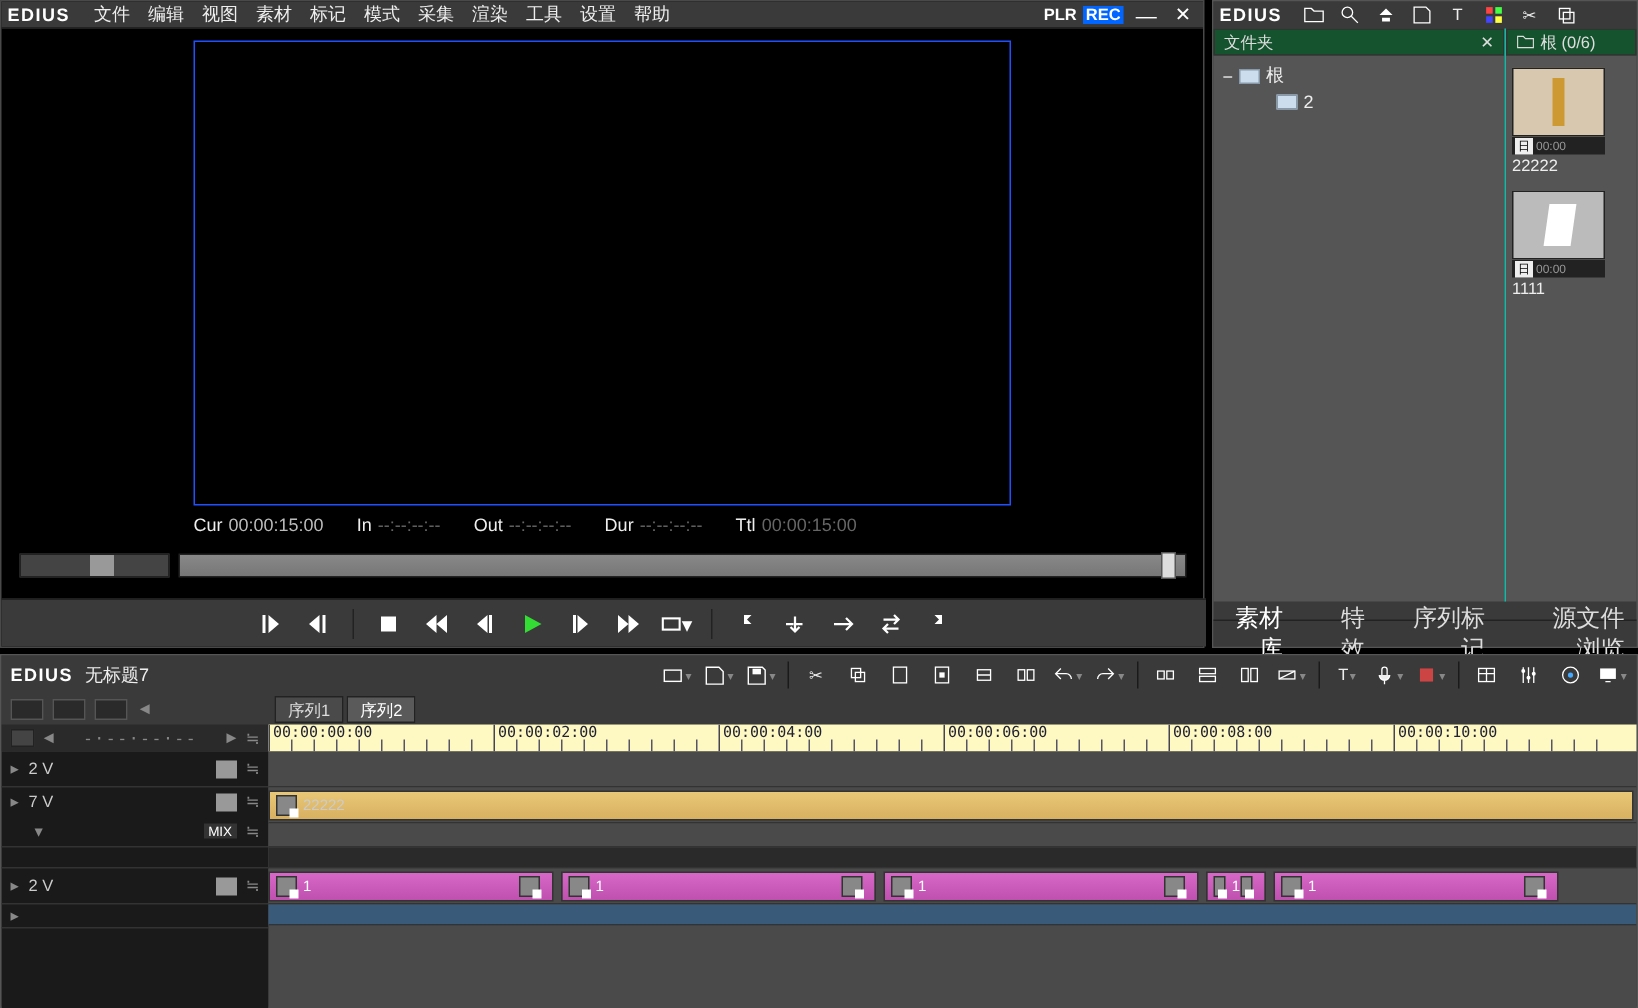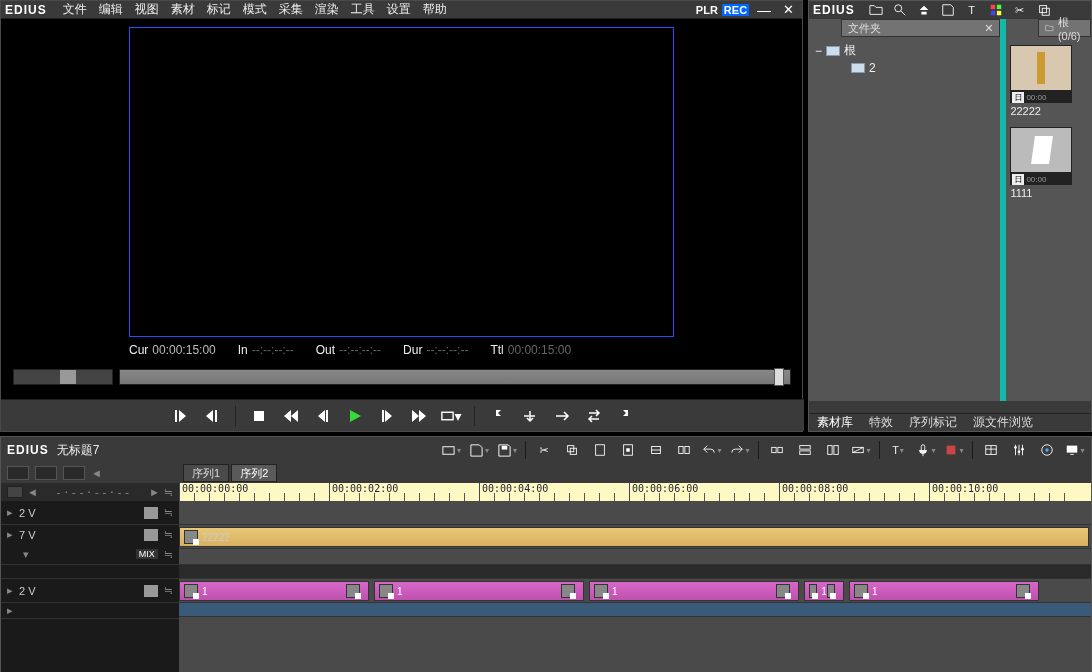--- a/index.html
+++ b/index.html
@@ -30,36 +30,36 @@
 .play svg { fill:#33dd33; }
 .sep { width:1px; height:20px; background:#222; margin:0 2px;}
 
 
 #bin { position:absolute; left:808px; top:0; width:284px; height:432px; background:#3a3a3a; border:1px solid #555;}
 #bin-titlebar { height:18px; background:#3a3a3a; display:flex; align-items:center; padding:0 4px; gap:6px;}
 #bin-titlebar .brand { font-weight:bold; color:#fff; font-size:12px; letter-spacing:1px; margin-right:6px;}
 .bicon { width:18px; height:16px; display:flex; align-items:center; justify-content:center; color:#eee; cursor:pointer;}
 #bin-body { display:flex; height:382px; }
 #folder-col { width:194px; background:#555; }
-.panel-hdr { height:18px; background:#737373; border:1px solid #333; display:flex; align-items:center; padding:0 6px; font-size:11px; color:#ddd;margin-left:32px;}
+.panel-hdr { height:18px; background:#14532d; border:1px solid #333; display:flex; align-items:center; padding:0 6px; font-size:11px; color:#ddd;}
 .panel-hdr .x { margin-left:auto;}
 #folder-tree { padding:4px 6px; font-size:12px; color:#eee;}
 .tree-row { display:flex; align-items:center; gap:4px; padding:1px 0;}
 .tree-indent { width:14px;}
 .folder-ico { width:14px; height:10px; background:#cde; border:1px solid #89a;}
-#clip-col { flex:1; background:#555; border-left:6px solid #14b8a6;}
+#clip-col { flex:1; background:#555; border-left:1px solid #14b8a6;}
 .clip-thumb { width:62px; margin:8px 4px; }
 .clip-thumb .frame { width:62px; height:46px; background:#d8c8b0; border:1px solid #222; position:relative;}
 .clip-thumb .frame .bar { position:absolute; left:26px; top:6px; width:8px; height:32px; background:#cc9933;}
 .clip-thumb .strip { height:12px; background:#222; display:flex; align-items:center; font-size:8px; color:#999; gap:2px; padding:0 2px;}
 .clip-thumb .strip .type { background:#eee; color:#000; padding:0 2px;}
 .clip-thumb .name { font-size:11px; color:#eee; padding:2px 0;}
 .clip2 .frame { background:#bbb;}
 .clip2 .frame .bar { background:#fff; width:18px; height:28px; left:22px; top:8px; transform:skew(-8deg);}
-#bin-tabs { position:absolute; bottom:0; left:0; width:100%; height:18px; background:#3a3a3a; display:flex; align-items:center; gap:16px; padding:0 8px; font-size:12px; color:#ddd; border-top:1px solid #222;}
+#bin-tabs { position:absolute; bottom:0; left:0; width:100%; height:18px; background:#3a3a3a; display:flex; align-items:center; gap:29px; padding:0 8px; font-size:16px; color:#ddd; border-top:1px solid #222;text-align:right;}
 #bin-tabs .tab { cursor:pointer; }
 #bin-tabs .active { color:#fff; }
 
 
 #timeline { position:absolute; left:0; top:436px; width:1092px; height:236px; background:#3a3a3a; border:1px solid #555;}
 #tl-titlebar { height:26px; background:#3a3a3a; display:flex; align-items:center; padding:0 6px; gap:8px;}
 #tl-titlebar .brand { font-weight:bold; color:#fff; font-size:12px; letter-spacing:1px;}
 #tl-titlebar .proj { color:#eee; font-size:12px; margin-right:auto;}
 .tlicon { width:20px; height:20px; display:flex; align-items:center; justify-content:center; color:#eee; cursor:pointer;}
 .tlicon .dd { font-size:8px; margin-left:1px; color:#888;}

